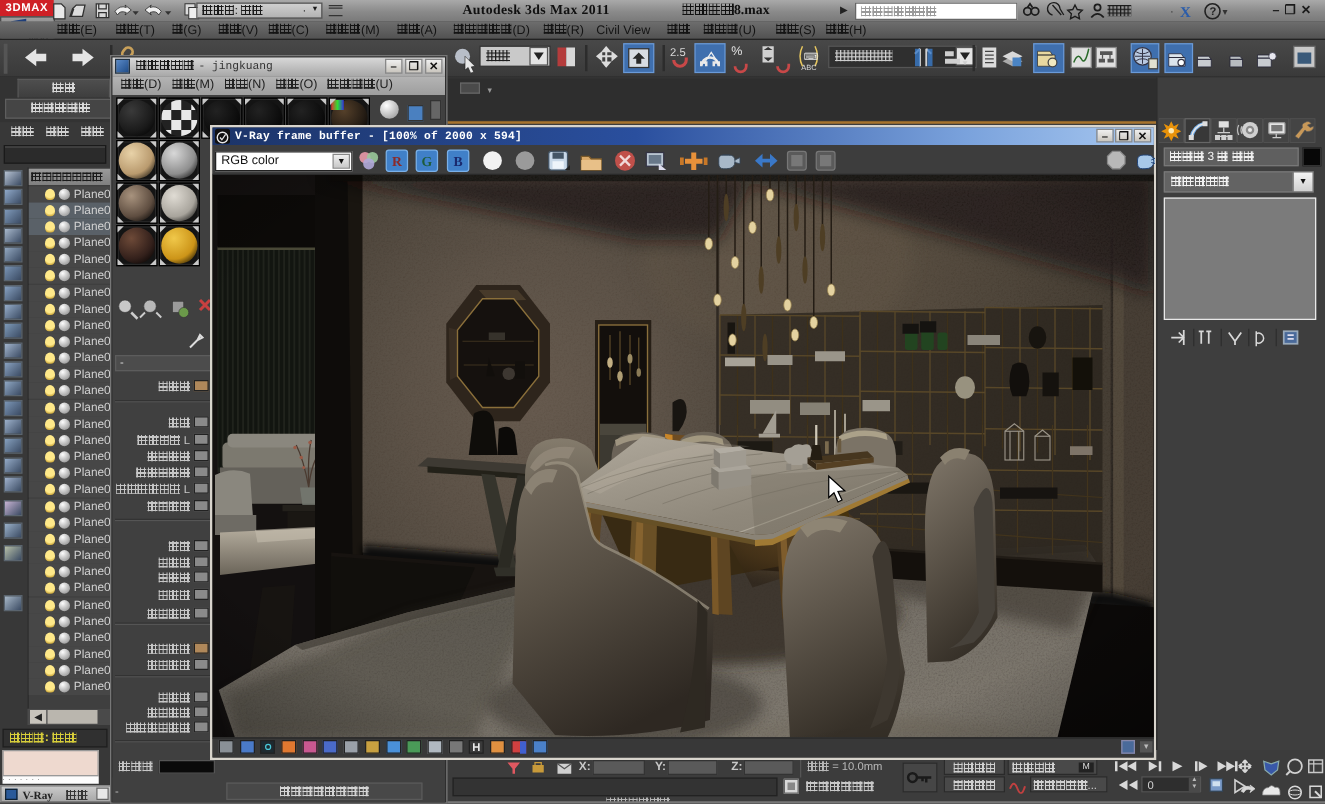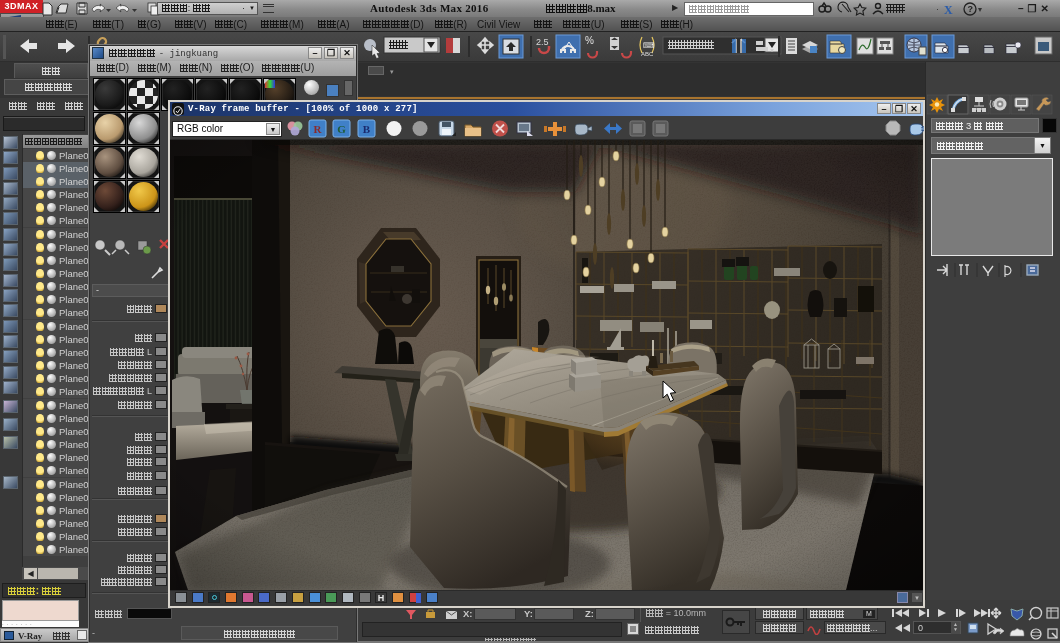--- a/index.html
+++ b/index.html
@@ -45,21 +45,21 @@
       <polygon points="70,8 75,8 72.5,11" fill="#333"></polygon>
       <path d="M93,8 q-4,-5 -9,-3 l1,-2 -5,4 5,4 -1,-2 q5,-2 7,2 z" fill="#efefef" stroke="#222" stroke-width=".6"></path>
       <polygon points="96,8 101,8 98.5,11" fill="#333"></polygon>
       <g fill="#dcdcdc" stroke="#333" stroke-width=".8">
        <rect x="112" y="2" width="8" height="9"></rect>
       <rect x="115" y="5" width="8" height="9" fill="#efefef"></rect>
       </g>
     </svg>
 <div class="abs" style="left:157px;top:2px;width:101px;height:13px;background:linear-gradient(#cfcfcf,#b2b2b2);border:1px solid #555;color:#1a1a1a;font-size:9px;line-height:11px;padding-left:4px"><i class="h"></i><i class="h"></i><i class="h"></i>: <i class="h"></i><i class="h"></i><span style="position:absolute;right:12px;top:0">·</span><span style="position:absolute;right:2px;top:0;font-size:6px">▼</span></div>
 <div class="abs" style="left:263px;top:4px;width:11px;height:9px;border-top:3px double #333;border-bottom:1px solid #333"></div>
-<div class="abs" style="left:370px;top:2px;font-size:11px;font-weight:bold;color:#101010;letter-spacing:.3px;font-family:'Liberation Serif',serif">Autodesk 3ds Max 2016</div>
+<div class="abs" style="left:370px;top:2px;font-size:11px;font-weight:bold;color:#101010;letter-spacing:.3px;font-family:'Liberation Serif',serif">Autodesk 3ds Max 2011</div>
 <div class="abs" style="left:545px;top:2px;font-size:11px;font-weight:bold;color:#101010;font-family:'Liberation Serif',serif"><i class="h"></i><i class="h"></i><i class="h"></i><i class="h"></i><span style="font-family:'Liberation Serif'">8.max</span></div>
 <div class="abs" style="left:672px;top:3px;color:#222;font-size:8px">▶</div>
 <div class="abs" style="left:684px;top:2px;width:130px;height:14px;background:#fff;border:1px solid #666;color:#9a9a9a;font-size:9px;line-height:12px;padding-left:4px;font-style:italic"><i class="h"></i><i class="h"></i><i class="h"></i><i class="h"></i><i class="h"></i><i class="h"></i><i class="h"></i></div>
 <svg class="abs" style="left:818px;top:1px" width="200" height="16" viewBox="0 0 200 16">
       <g stroke="#1d1d1d" fill="none" stroke-width="1.4">
         <circle cx="4" cy="8" r="3"></circle>
       <circle cx="10" cy="8" r="3"></circle>
       <path d="M4,5 l2,-3 2,3"></path>
         <path d="M24,11 a5,5 0 1,1 6,-5 M30,6 l3,5 M24,3 l7,8" stroke-width="1.1"></path>
         <path d="M42,3 l1.8,3.6 4,.6 -2.9,2.8 .7,4 -3.6,-1.9 -3.6,1.9 .7,-4 -2.9,-2.8 4,-.6 z" stroke-width="1.1"></path>
@@ -623,21 +623,21 @@
 <div class="abs" style="left:90px;top:622px;width:266px;height:20px;background:#404040"></div>
 <div class="abs" style="left:181px;top:626px;width:157px;height:14px;background:#484848;border:1px solid #5a5a5a;color:#d4d4d4;font-size:9.5px;text-align:center;line-height:13px"><i class="h"></i><i class="h"></i><i class="h"></i><i class="h"></i><i class="h"></i><i class="h"></i><i class="h"></i><i class="h"></i></div>
 <div class="abs" style="left:92px;top:628px;width:10px;height:10px;color:#bbb;font-size:9px">-</div>
 <div class="abs" style="left:168px;top:100px;width:757px;height:508px;background:#3d3d3d;border:2px solid #d8d4cc"></div>
 <div class="abs" style="left:170px;top:102px;width:753px;height:14px;background:linear-gradient(90deg,#1c3468,#2a4f9e 45%,#7aa2dc 80%,#a8c8f0)">
       <span style="position:absolute;left:2px;top:1px;width:12px;height:12px;background:#111;border-radius:2px">
         <svg width="12" height="12">
         <circle cx="6" cy="6" r="4.2" fill="none" stroke="#e8e8e8" stroke-width="1.1"></circle>
         <path d="M4,6 l1.5,1.8 L8.5,3.5" stroke="#e8e8e8" stroke-width="1" fill="none"></path>
       </svg></span>
-      <span style="position:absolute;left:18px;top:1.5px;color:#fff;font-size:9px;font-weight:bold;font-family:'Liberation Mono',monospace;letter-spacing:.2px">V-Ray frame buffer - [100% of 1000 x 277]</span>
+      <span style="position:absolute;left:18px;top:1.5px;color:#fff;font-size:9px;font-weight:bold;font-family:'Liberation Mono',monospace;letter-spacing:.2px">V-Ray frame buffer - [100% of 2000 x 594]</span>
       <span class="btn3" style="position:absolute;right:32px;top:1px;height:11px">–</span>
       <span class="btn3" style="position:absolute;right:17px;top:1px;height:11px">❐</span>
       <span class="btn3" style="position:absolute;right:2px;top:1px;height:11px">✕</span>
   </div>
 <div class="abs" style="left:170px;top:116px;width:753px;height:24px;background:#3d3d3d;border-bottom:1px solid #2a2a2a"></div>
 <div class="abs" style="left:172px;top:121px;width:110px;height:16px;background:#fff;border:1px solid #222;color:#111;font-size:10px;line-height:14px;padding-left:4px">RGB color
       <span style="position:absolute;right:1px;top:1px;width:14px;height:12px;background:linear-gradient(#f0f0f0,#c8c8c8);border:1px solid #888;text-align:center;font-size:7px;line-height:12px;color:#111">▼</span></div>
 <svg class="abs" style="left:284px;top:119px" width="400" height="20" viewBox="0 0 400 20">
       <g>
        <circle cx="8" cy="7" r="4.5" fill="#e89aa8" opacity=".9"></circle>

